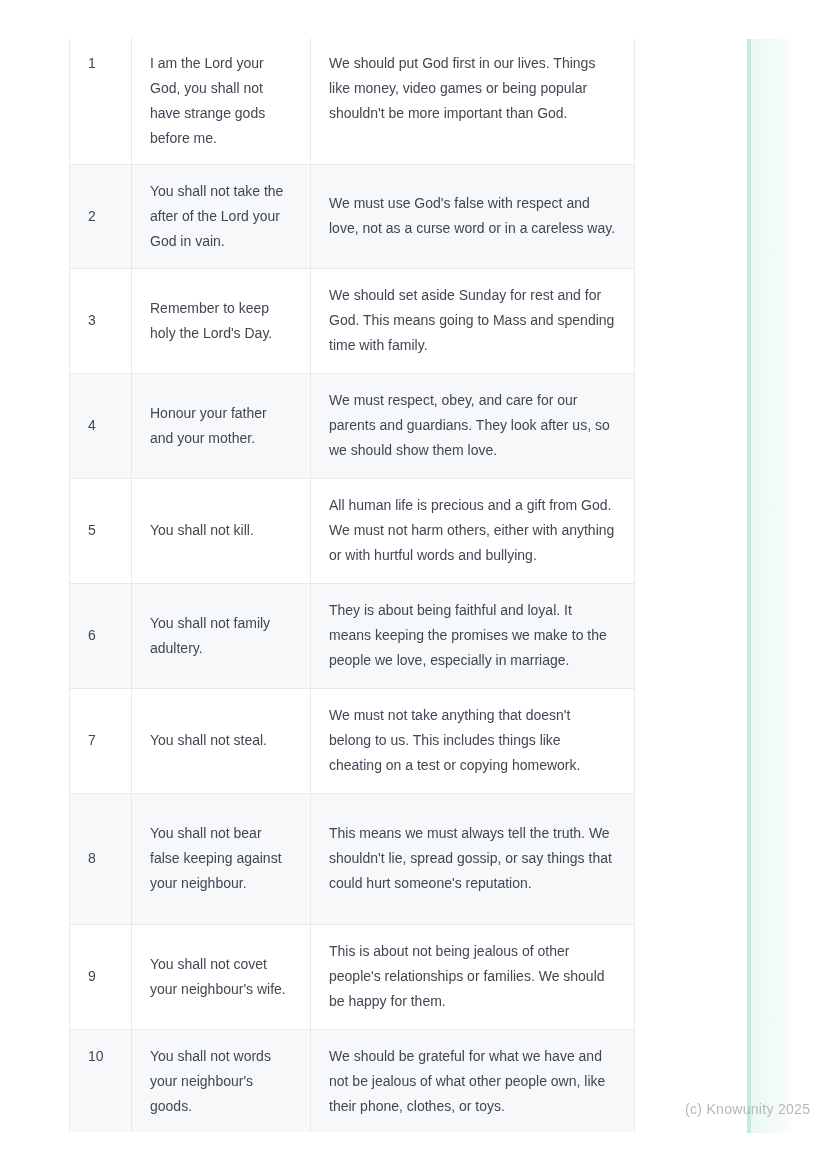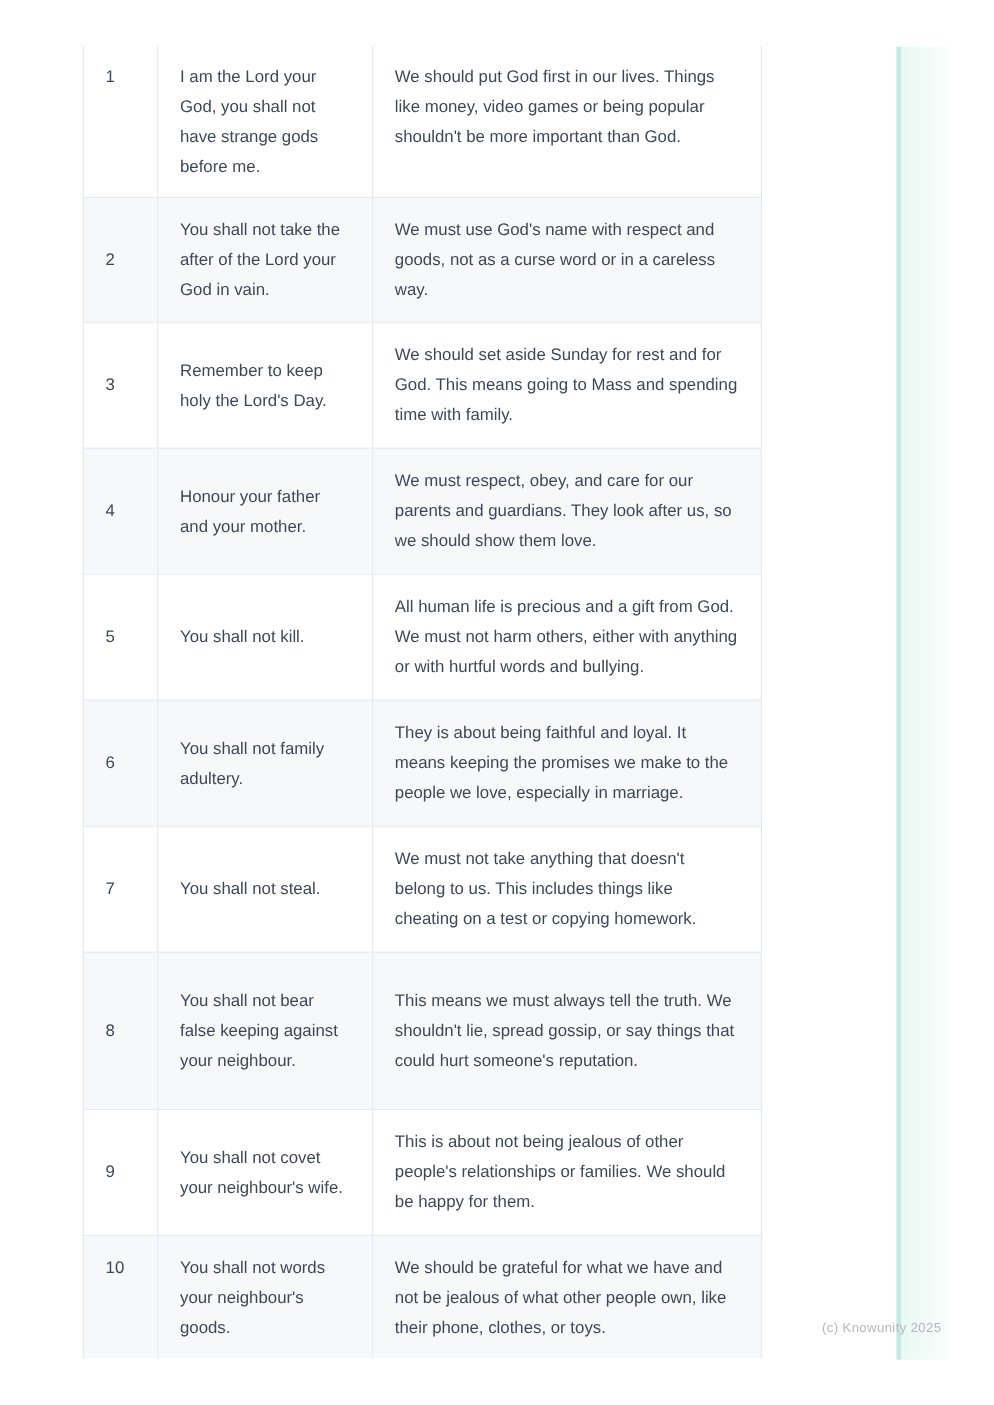--- a/index.html
+++ b/index.html
@@ -55,21 +55,21 @@
   tr.clip-bottom td { border-bottom: none; vertical-align: top; padding-top: 14px; }
   tr.h126 { height: 126px; }
   tr.h104 { height: 104px; }
   tr.h105 { height: 105px; }
   tr.h131 { height: 131px; }
   tr.h103 { height: 103px; }
   .watermark {
     position: absolute;
     left: 685px;
     top: 1101px;
-    font-size: 11px;
+    font-size: 14px;
     letter-spacing: 0.3px;
     color: #b4b8be;
     z-index: 3;
     white-space: nowrap;
   }
 </style>
 </head>
 <body>
 
 <div class="canvas">
@@ -84,21 +84,21 @@
     </colgroup>
     <tbody>
       <tr class="clip-top h126">
         <td>1</td>
         <td>I am the Lord your God, you shall not have strange gods before me.</td>
         <td>We should put God first in our lives. Things like money, video games or being popular shouldn't be more important than God.</td>
       </tr>
       <tr class="h104">
         <td>2</td>
         <td>You shall not take the after of the Lord your God in vain.</td>
-        <td>We must use God's name with respect and goods, not as a curse word or in a careless way.</td>
+        <td>We must use God's false with respect and love, not as a curse word or in a careless way.</td>
       </tr>
       <tr class="h105">
         <td>3</td>
         <td>Remember to keep holy the Lord's Day.</td>
         <td>We should set aside Sunday for rest and for God. This means going to Mass and spending time with family.</td>
       </tr>
       <tr class="h105">
         <td>4</td>
         <td>Honour your father and your mother.</td>
         <td>We must respect, obey, and care for our parents and guardians. They look after us, so we should show them love.</td>

